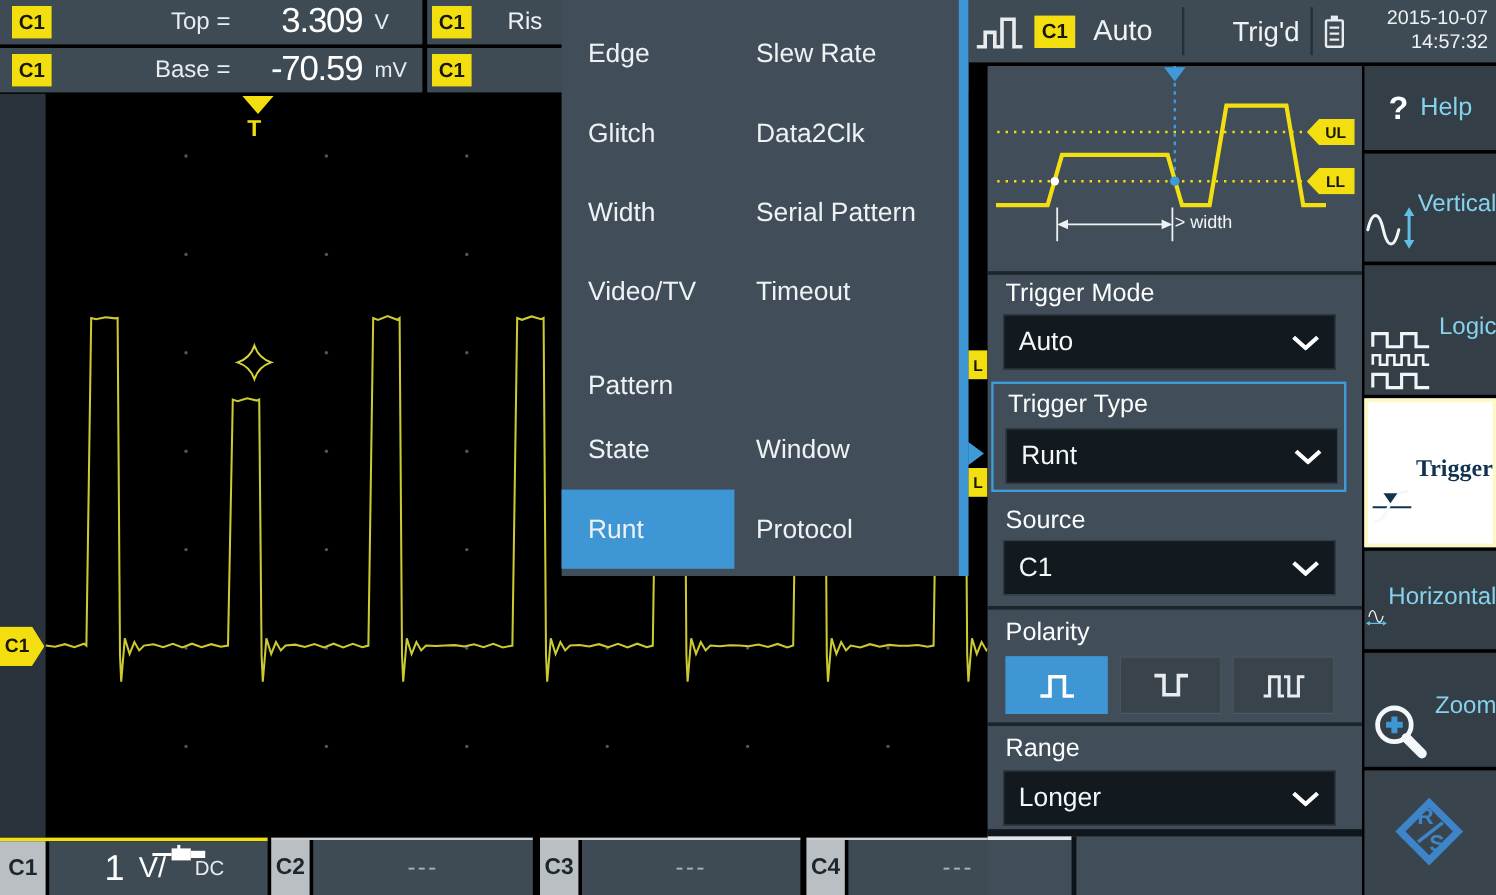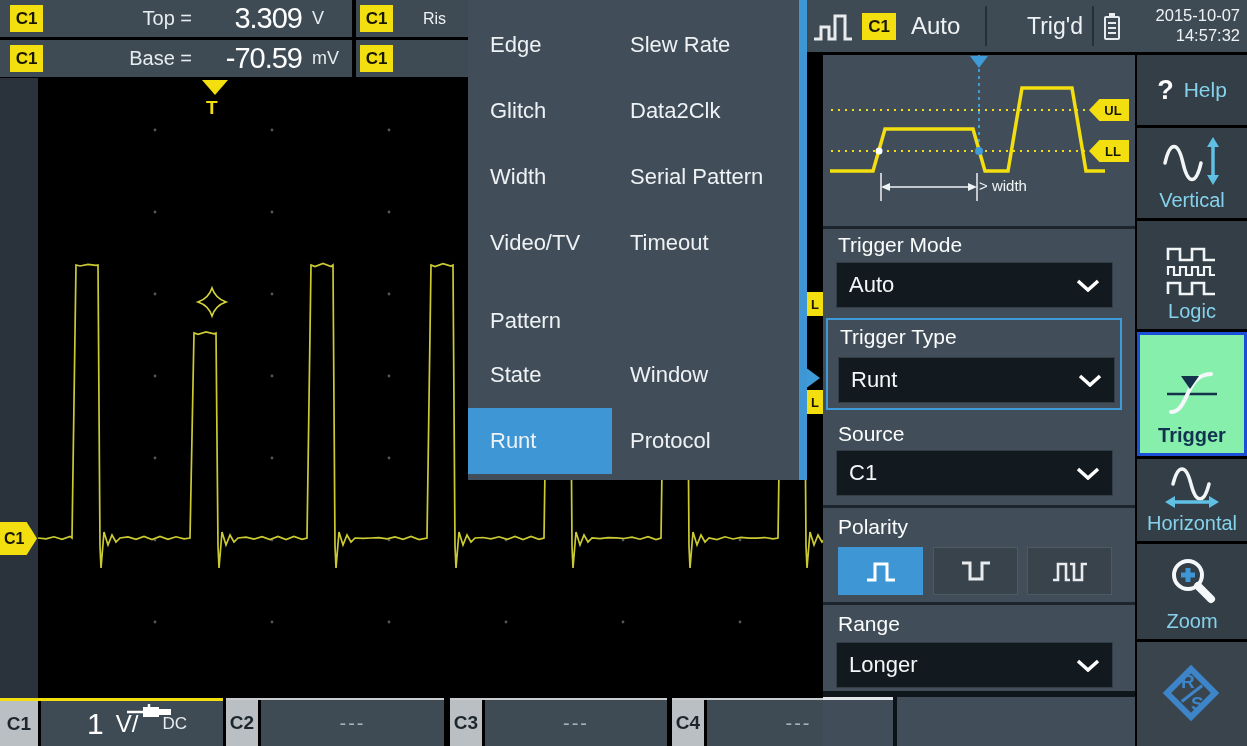--- a/index.html
+++ b/index.html
@@ -47,24 +47,24 @@
   .pdiv{position:absolute;left:0;width:312px;height:3px;background:#1c252b;}
   #type-group{position:absolute;left:3px;top:263px;width:296px;height:92px;border:2px solid #3f9ad8;box-sizing:border-box;}
   .polbtn{position:absolute;top:492px;width:85px;height:48px;background:#39434c;border:1px solid #4e5962;
     box-sizing:border-box;display:flex;align-items:center;justify-content:center;}
   .polsel{background:#3f96d4;border-color:#3f96d4;}
   .tag{position:absolute;width:40px;height:22px;background:#f3df10;color:#181800;font-weight:bold;font-size:13px;
     display:flex;align-items:center;justify-content:center;padding-left:8px;box-sizing:border-box;
     clip-path:polygon(0 50%,26% 0,100% 0,100% 100%,26% 100%);}
   #width-caption{position:absolute;left:156px;top:122px;font-size:15px;color:#f2f5f6;}
   
-  .side-sec{position:absolute;left:1137px;width:110px;background:#333e47;display:flex;flex-direction:column;
+  .side-sec{position:absolute;left:1137px;width:110px;background:#333e47;display:flex;flex-direction:row;
     align-items:center;justify-content:flex-end;z-index:10;}
   .side-label{color:#86d2ec;font-size:20px;margin-bottom:6px;}
-  #side-trigger{background:#86efac;border:3px solid #1d4ed8;box-sizing:border-box;}
+  #side-trigger{background:#ffffff;border:3px solid #fef9c3;box-sizing:border-box;font-family:Liberation Serif, serif;}
   #side-trigger .side-label{color:#12334f;font-weight:bold;}
   .side-icon{margin:auto auto 2px auto;}
   
   .chsec{position:absolute;top:698px;height:48px;display:flex;}
   .chbadge{width:32px;height:100%;background:#b9bfc2;color:#1c262c;font-weight:bold;font-size:19px;
     display:flex;align-items:center;justify-content:center;flex:0 0 auto;}
   .chblock{flex:1;background:#3e4b55;margin-left:3px;display:flex;align-items:center;justify-content:center;
     font-size:20px;color:#a7b1b7;letter-spacing:2px;}
   .chtop-gray{border-top:2px solid #c9cdcf;box-sizing:border-box;}
 </style>
@@ -78,21 +78,21 @@
   <span class="munit">V</span>
 </div>
 <div class="abs mcell" style="left:0;top:40px;width:352px;height:37px;">
   <span class="badge-y mbadge">C1</span>
   <span class="mlabel">Base =</span>
   <span class="mval">-70.59</span>
   <span class="munit">mV</span>
 </div>
 <div class="abs mcell" style="left:356px;top:0;width:451px;height:37px;">
   <span class="badge-y mbadge" style="margin-left:4px;">C1</span>
-  <span style="margin-left:30px;font-size:16px;">Ris</span>
+  <span style="margin-left:30px;font-size:20px;">Ris</span>
 </div>
 <div class="abs mcell" style="left:356px;top:40px;width:451px;height:37px;">
   <span class="badge-y mbadge" style="margin-left:4px;">C1</span>
 </div>
 
 <div class="abs" id="status-bar">
   <svg class="abs" style="left:4px;top:9px;" width="44" height="36" viewBox="0 0 44 36">
     <path d="M3,30 H10 V18 H18 V30 H24 V7 H34 V30 H41" stroke="#e8ecee" stroke-width="3" fill="none"></path>
   </svg>
   <span class="badge-y abs" style="left:55px;top:13px;width:34px;height:27px;">C1</span>

